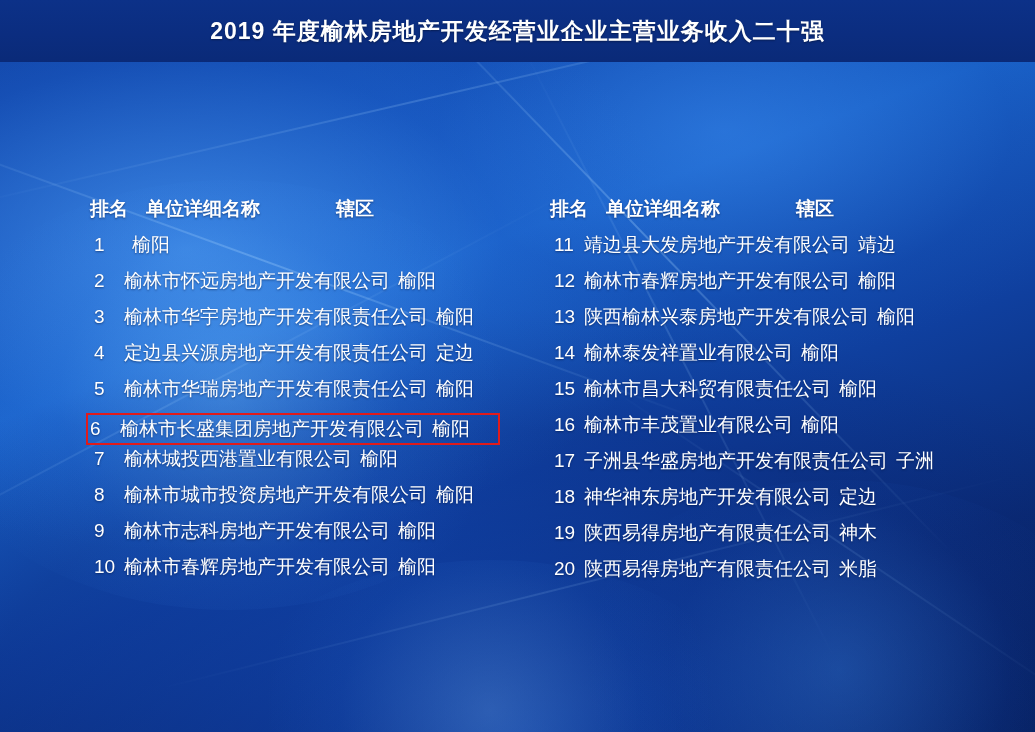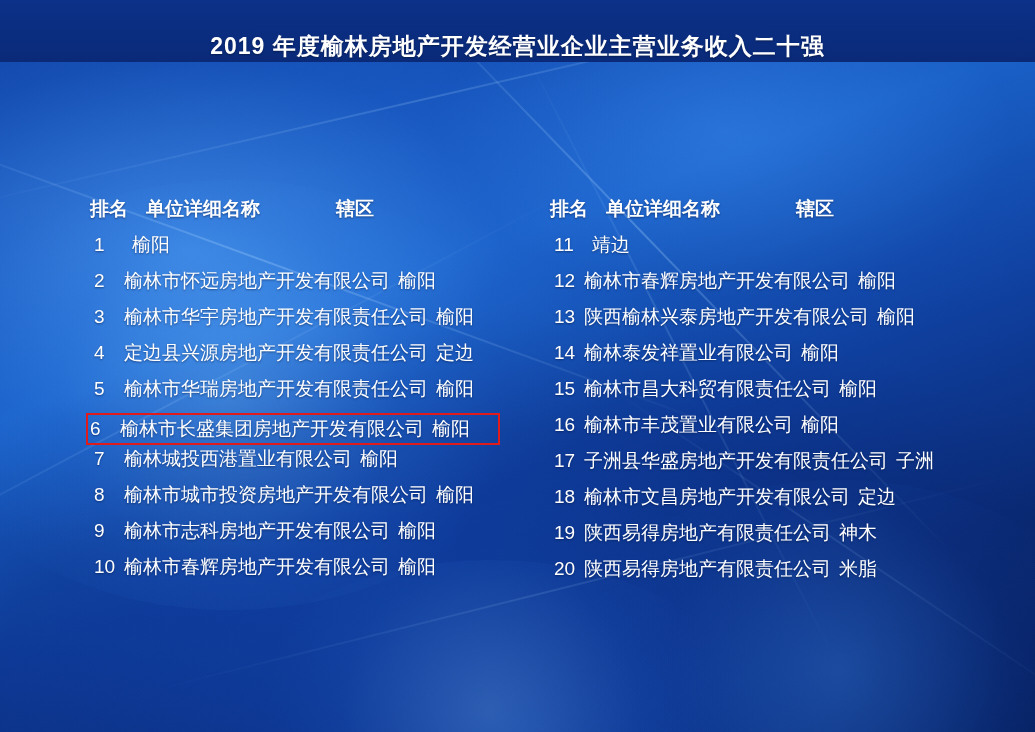--- a/index.html
+++ b/index.html
@@ -50,21 +50,21 @@
 
   
   #title-bar {
     position: absolute;
     left: 0; top: 0;
     width: 1035px;
     height: 62px;
     background: linear-gradient(180deg, #0b2f86 0%, #0c3persistent 0%, #0b2e85 40%, #0a2b7e 100%);
     background: linear-gradient(180deg, #0c3188 0%, #0b2d80 55%, #0a2a78 100%);
     display: flex;
-    align-items: flex-end;
+    align-items: center;
     justify-content: center;
     z-index: 5;
   }
   #title-text {
     color: #ffffff;
     font-size: 23px;
     font-weight: bold;
     letter-spacing: 1px;
     white-space: nowrap;
     text-shadow: 0 1px 2px rgba(0,0,0,0.35);
@@ -215,20 +215,21 @@
 
     <div class="column col-right">
       <div class="head-row">
         <span class="head-rank">排名</span>
         <span class="head-name">单位详细名称</span>
         <span class="head-area">辖区</span>
       </div>
 
       <div class="row">
         <span class="rank">11</span>
+        <span class="name">靖边县大发房地产开发有限公司</span>
         <span class="area">靖边</span>
       </div>
       <div class="row">
         <span class="rank">12</span>
         <span class="name">榆林市春辉房地产开发有限公司</span>
         <span class="area">榆阳</span>
       </div>
       <div class="row">
         <span class="rank">13</span>
         <span class="name">陕西榆林兴泰房地产开发有限公司</span>
@@ -249,21 +250,21 @@
         <span class="name">榆林市丰茂置业有限公司</span>
         <span class="area">榆阳</span>
       </div>
       <div class="row">
         <span class="rank">17</span>
         <span class="name">子洲县华盛房地产开发有限责任公司</span>
         <span class="area">子洲</span>
       </div>
       <div class="row">
         <span class="rank">18</span>
-        <span class="name">榆林市文昌房地产开发有限公司</span>
+        <span class="name">神华神东房地产开发有限公司</span>
         <span class="area">定边</span>
       </div>
       <div class="row">
         <span class="rank">19</span>
         <span class="name">陕西易得房地产有限责任公司</span>
         <span class="area">神木</span>
       </div>
       <div class="row">
         <span class="rank">20</span>
         <span class="name">陕西易得房地产有限责任公司</span>

